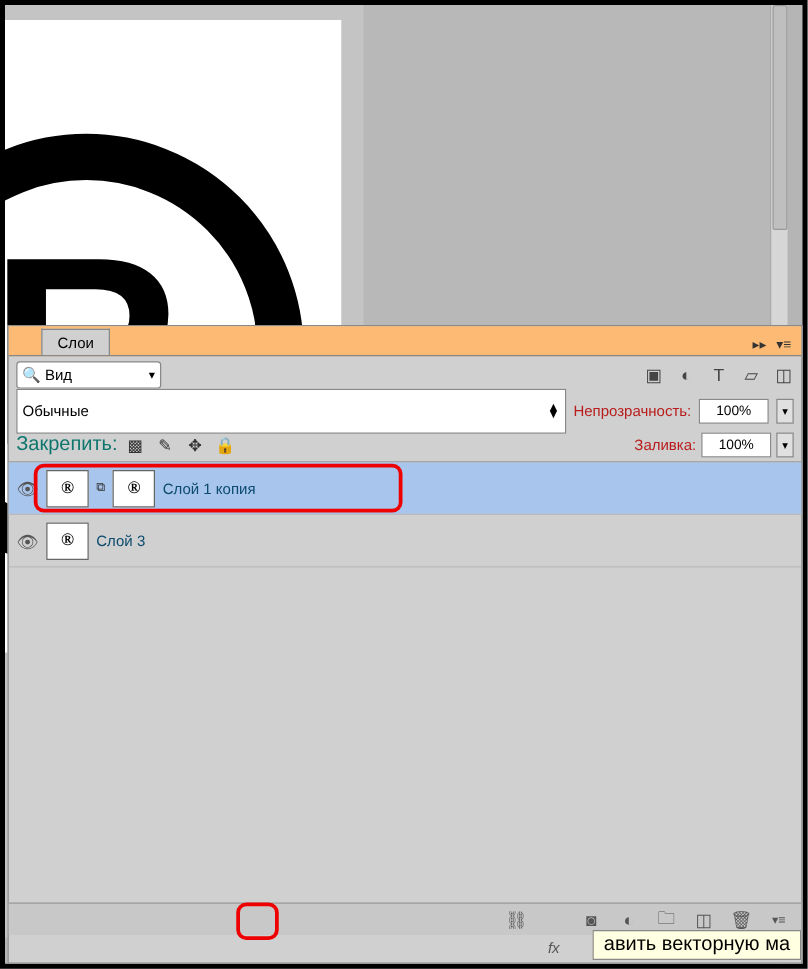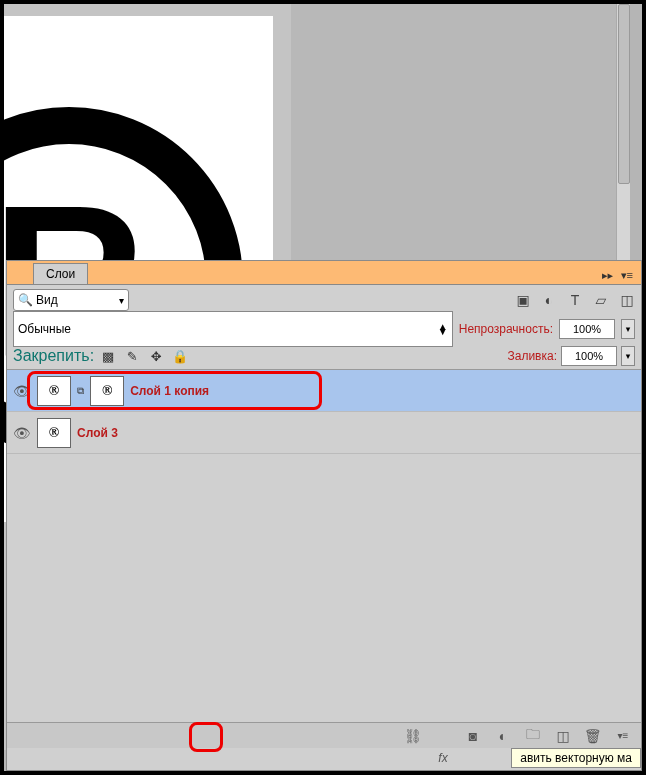--- a/index.html
+++ b/index.html
@@ -39,29 +39,29 @@
 .lock-icons { display: flex; gap: 8px; }
 .lock-icons span { width: 16px; height: 16px; display: inline-flex; align-items: center; justify-content: center; font-size: 13px; color: #333; }
 .fill-group { margin-left: auto; display: flex; align-items: center; gap: 4px; }
 
 .layers-list { border-top: 1px solid #999; }
 .layer-row { display: flex; align-items: center; height: 42px; padding: 0 6px; border-bottom: 1px solid #bbb; font-size: 12px; gap: 6px; position: relative; }
 .layer-row.selected { background: #a8c5ed; }
 .eye { width: 18px; text-align: center; color: #555; font-size: 14px; }
 .thumb { width: 34px; height: 30px; background: #fff; border: 1px solid #666; display: inline-flex; align-items: center; justify-content: center; font-size: 14px; font-weight: bold; font-family: serif; }
 .link-mini { font-size: 10px; color: #333; }
-.layer-name { color: #b91c1c; font-weight: bold; }
+.layer-name { color: #0c4a6e; }
 .highlight { position: absolute; border: 3px solid #e00; border-radius: 8px; pointer-events: none; }
 .hl1 { left: 20px; top: 1px; width: 295px; height: 39px; }
 
 .bottom-bar { position: absolute; left: 0; right: 0; bottom: 22px; height: 26px; background: #c8c8c8; border-top: 1px solid #999; display: flex; align-items: center; justify-content: flex-end; gap: 14px; padding: 0 10px; }
 .bottom-bar span { color: #555; font-size: 14px; display: inline-flex; align-items: center; justify-content: center; width: 16px; height: 16px; }
 .hl2 { position: absolute; bottom: 18px; left: 182px; width: 34px; height: 30px; }
 
-.tooltip { position: absolute; bottom: 2px; right: 0; background: #ffffe1; border: 1px solid #888; font-size: 12px; padding: 2px 8px; white-space: nowrap; margin-top: 19px; }
+.tooltip { position: absolute; bottom: 2px; right: 0; background: #ffffe1; border: 1px solid #888; font-size: 16px; padding: 2px 8px; white-space: nowrap; margin-top: 19px; }
 
 .scrollbar { position: absolute; right: 0; top: 0; width: 14px; height: 100%; background: #d6d6d6; border-left: 1px solid #aaa; }
 .scroll-thumb { position: absolute; top: 0; left: 1px; width: 12px; height: 180px; background: #bfbfbf; border: 1px solid #999; border-radius: 2px; }
 </style>
 </head>
 <body>
 
 <div class="frame">
   <div class="canvas-area">
     <div class="canvas-doc">

